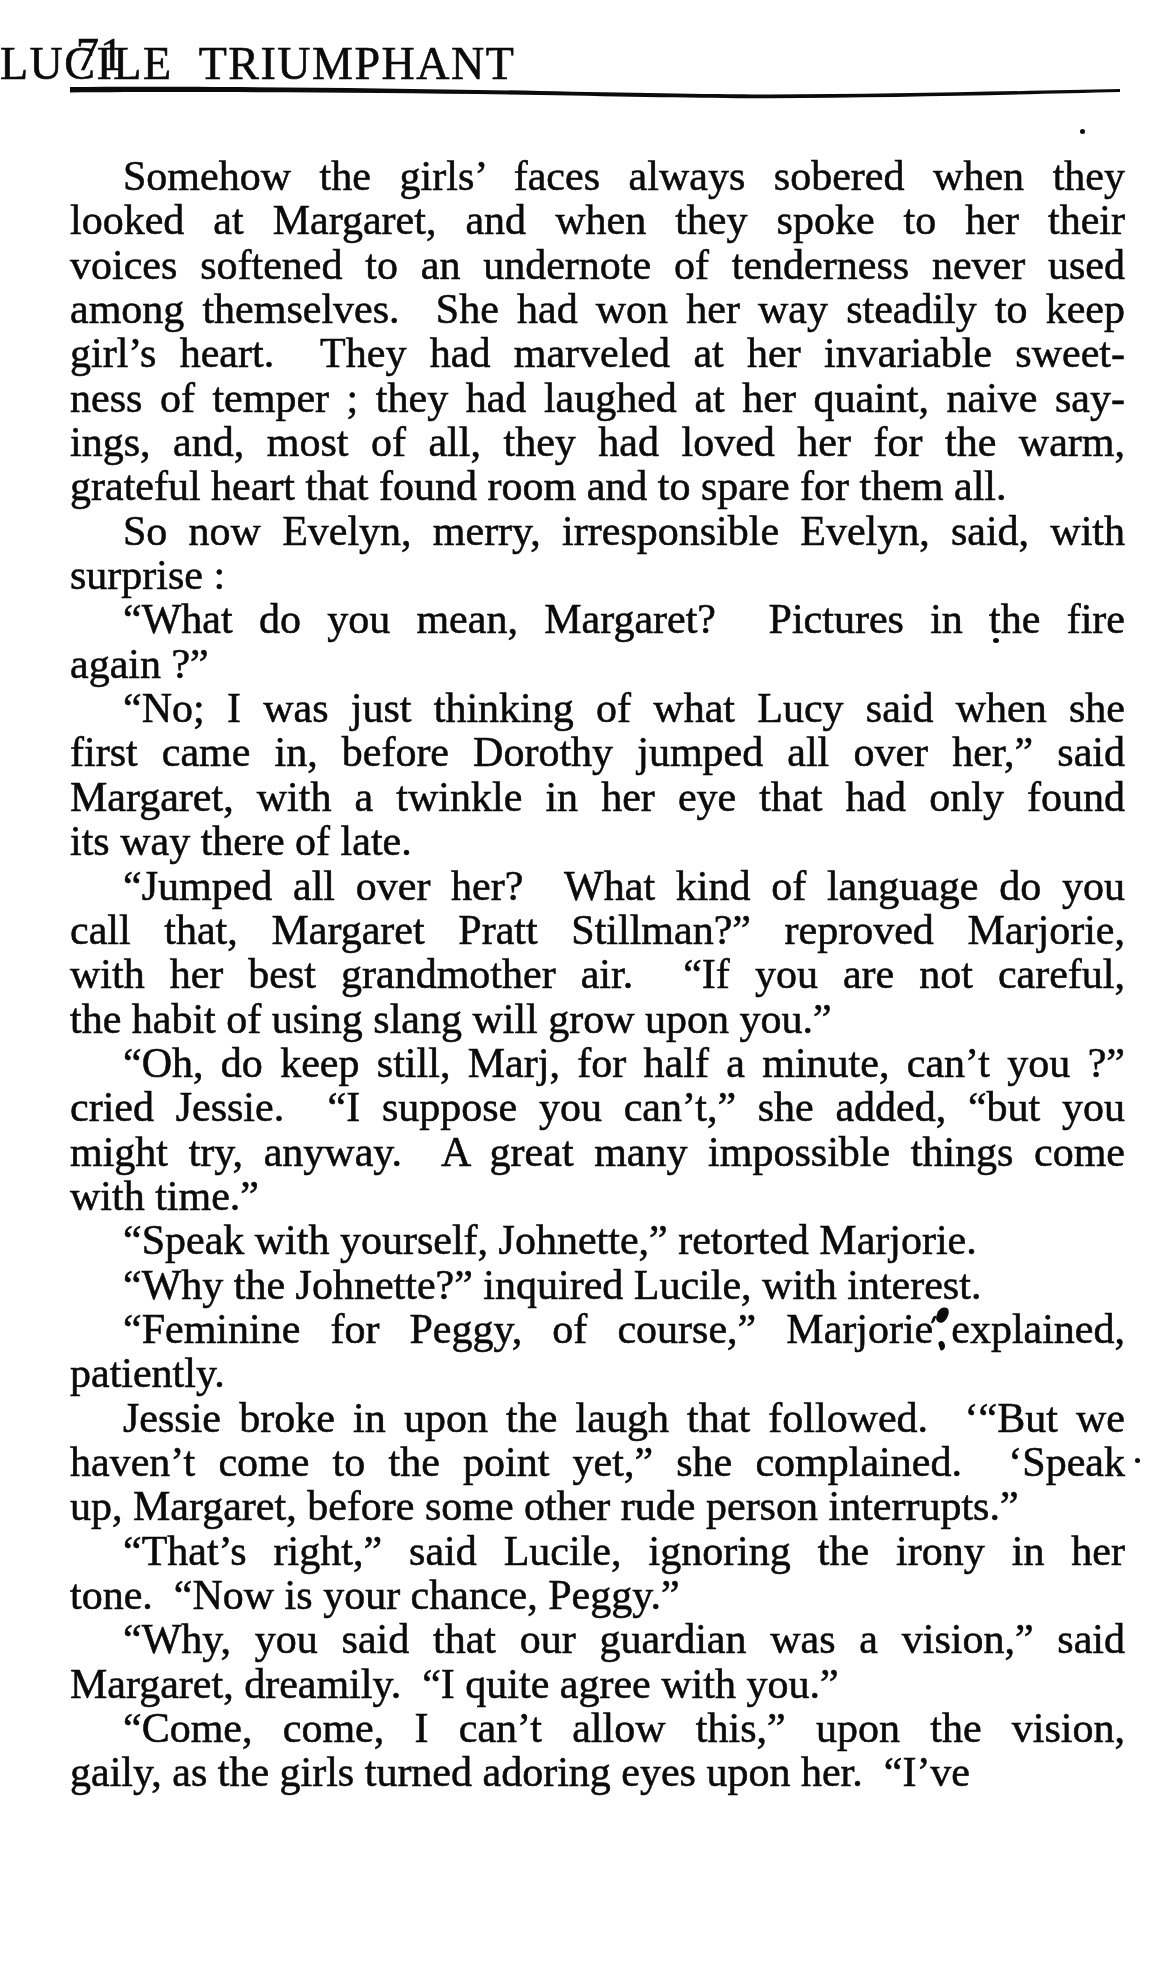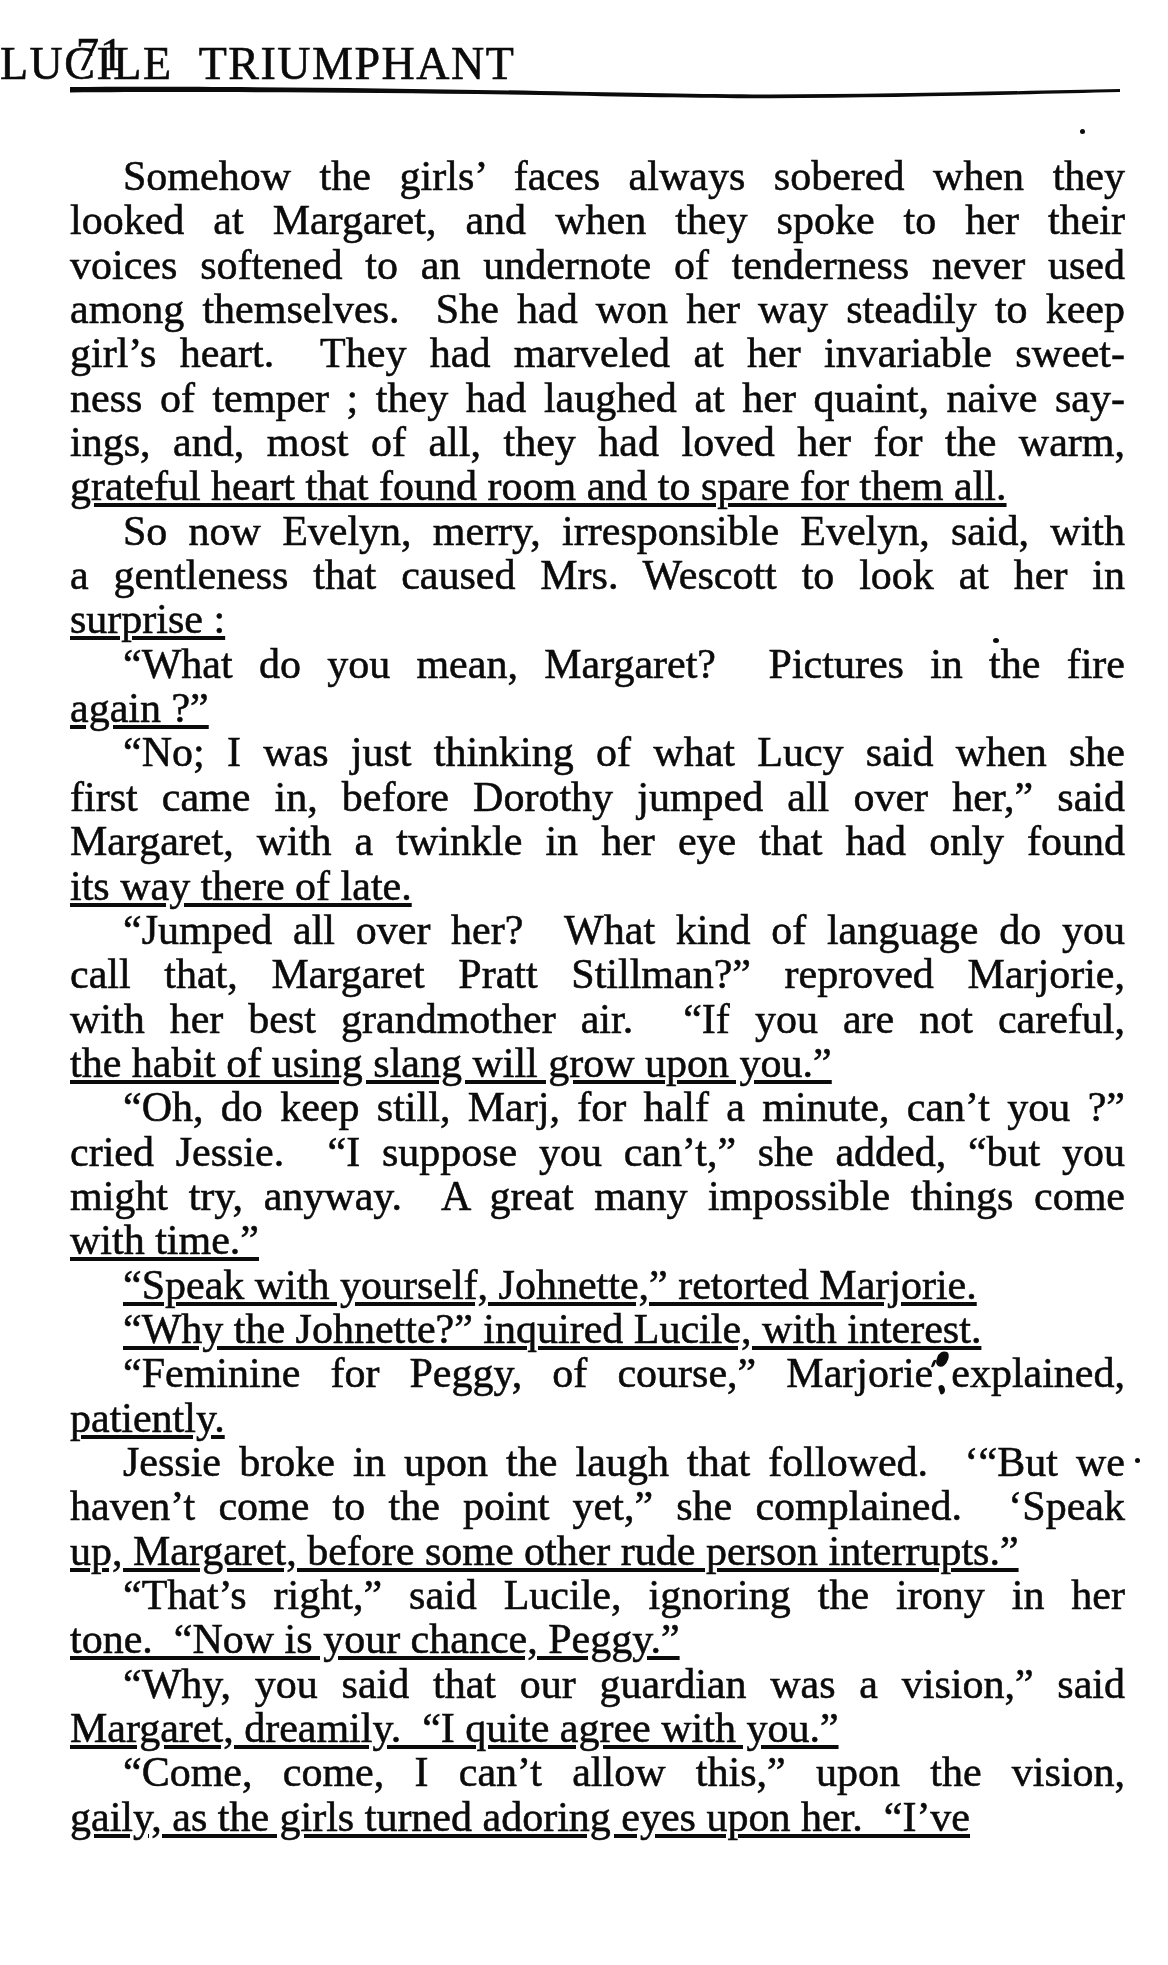--- a/index.html
+++ b/index.html
@@ -34,21 +34,21 @@
   .body-text {
     position: absolute; left: 70px; top: 154px; width: 1055px;
     font-size: 42px; line-height: 44.35px;
     -webkit-text-stroke: 0.55px #0b0b0b;
   }
   .line {
     text-align: justify;
     text-align-last: justify;
     white-space: pre-wrap;
   }
-  .line.last { text-align-last: left; text-decoration: underline; }
+  .line.last { text-align-last: left; }
   .line.indent { text-indent: 53px; }
   
   .smudge { display: inline-block; width: 18px; height: 1px; position: relative; }
   .smudge::before {
     content: ""; position: absolute; left: 4px; bottom: 20px;
     width: 11px; height: 16px; background: #0c0c0c;
     border-radius: 65% 35% 60% 40% / 55% 45% 65% 35%;
     transform: rotate(18deg);
     box-shadow: -7px 7px 0 -4px #0c0c0c;
   }
@@ -80,21 +80,20 @@
   <main class="body-text">
       <div class="line indent">Somehow the girls’ faces always sobered when they</div>
       <div class="line">looked at Margaret, and when they spoke to her their</div>
       <div class="line">voices softened to an undernote of tenderness never used</div>
       <div class="line">among themselves.  She had won her way steadily to keep</div>
       <div class="line">girl’s heart.  They had marveled at her invariable sweet-</div>
       <div class="line">ness of temper ; they had laughed at her quaint, naive say-</div>
       <div class="line">ings, and, most of all, they had loved her for the warm,</div>
       <div class="line last">grateful heart that found room and to spare for them all.</div>
       <div class="line indent">So now Evelyn, merry, irresponsible Evelyn, said, with</div>
-      <div class="line">a gentleness that caused Mrs. Wescott to look at her in</div>
       <div class="line last">surprise :</div>
       <div class="line indent">“What do you mean, Margaret?  Pictures in the fire</div>
       <div class="line last">again ?”</div>
       <div class="line indent">“No; I was just thinking of what Lucy said when she</div>
       <div class="line">first came in, before Dorothy jumped all over her,” said</div>
       <div class="line">Margaret, with a twinkle in her eye that had only found</div>
       <div class="line last">its way there of late.</div>
       <div class="line indent">“Jumped all over her?  What kind of language do you</div>
       <div class="line">call that, Margaret Pratt Stillman?” reproved Marjorie,</div>
       <div class="line">with her best grandmother air.  “If you are not careful,</div>

